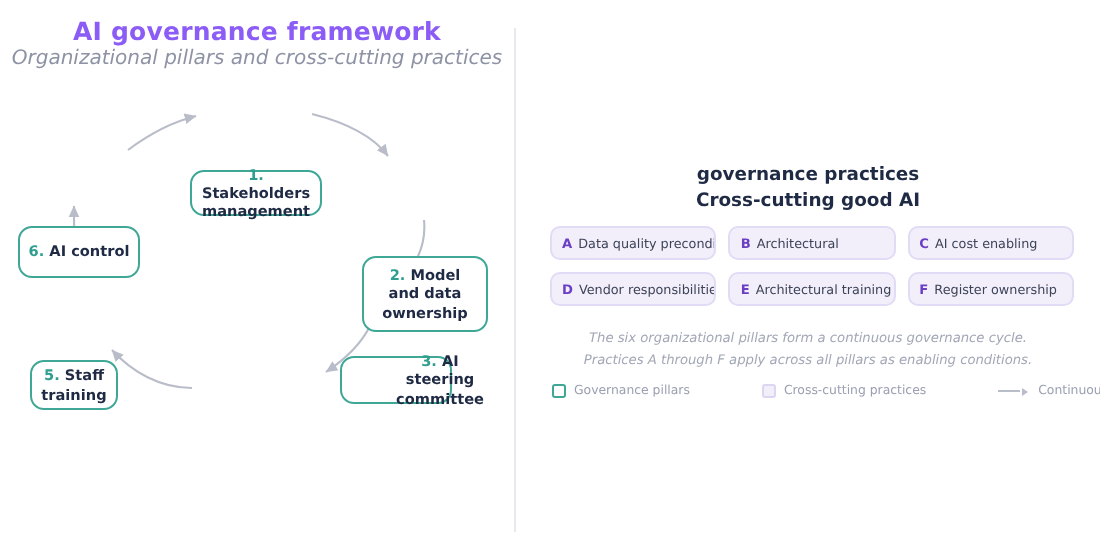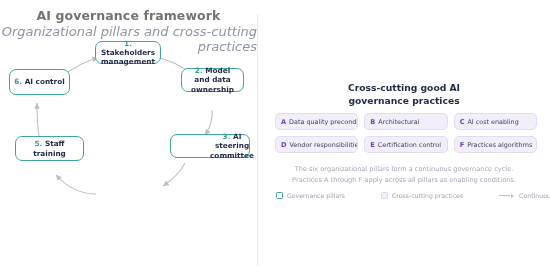--- a/index.html
+++ b/index.html
@@ -35,30 +35,30 @@
     height: 280px;
   }
   .chart-title {
     position: absolute;
     left: 0;
     top: 8px;
     width: 257px;
     text-align: center;
     font-size: 12.5px;
     font-weight: bold;
-    color: #737373;
+    color: #8b5cf6;
     letter-spacing: 0.1px;
   }
   .chart-subtitle {
     position: absolute;
     left: 0;
     top: 24px;
     width: 257px;
-    text-align: right;
-    font-size: 13px;
+    text-align: center;
+    font-size: 10px;
     font-style: italic;
     color: #8d93a5;
   }
 
   #cycle-svg {
     position: absolute;
     left: 0;
     top: 0;
     width: 257px;
     height: 280px;
@@ -73,20 +73,21 @@
     display: flex;
     align-items: center;
     justify-content: center;
     text-align: center;
     line-height: 1.24;
     font-size: 7.3px;
     font-weight: bold;
     color: #1f2a44;
     padding: 3px 4px;
     z-index: 3;
+    margin-top: 44px;
   }
   .pillar-node .num {
     color: #2f9e8f;
     font-weight: bold;
   }
 
   
   #right-panel {
     position: absolute;
     left: 258px;
@@ -135,20 +136,21 @@
     font-size: 6.6px;
   }
 
   .footnote {
     position: absolute;
     left: 0;
     top: 164px;
     width: 292px;
     text-align: center;
     font-size: 6.6px;
+    font-style: italic;
     color: #a2a7b6;
     line-height: 1.62;
   }
 
   #legend {
     position: absolute;
     left: 18px;
     top: 192px;
     width: 262px;
     display: flex;
@@ -233,47 +235,47 @@
       <path d="M39,136 C37,125 37,116 37,103" fill="none" stroke="#b9bdc9" stroke-width="1.05" marker-end="url(#ah)"></path>
 
       <path d="M64,75 C76,66 86,61 98,58" fill="none" stroke="#b9bdc9" stroke-width="1.05" marker-end="url(#ah)"></path>
     </svg>
 
     <div class="pillar-node" style="left:95px; top:41px; width:66px; height:23px;">
       <span><span class="num">1.</span>
       <span>Stakeholders management</span></span>
     </div>
 
-    <div class="pillar-node" style="left:181px; top:68px; width:63px; height:24px;">
+    <div class="pillar-node" style="left:181px; top:84px; width:63px; height:38px;">
       <span><span class="num">2.</span>
       <span>Model and data ownership</span></span>
     </div>
 
-    <div class="pillar-node" style="left:170px; top:134px; width:80px; height:24px;padding-left:48px;">
+    <div class="pillar-node" style="left:170px; top:134px; width:56px; height:24px;padding-left:48px;">
       <span><span class="num">3.</span>
       <span>AI steering committee</span></span>
     </div>
 
 
-    <div class="pillar-node" style="left:15px; top:136px; width:69px; height:25px;">
+    <div class="pillar-node" style="left:15px; top:136px; width:44px; height:25px;">
       <span><span class="num">5.</span>
       <span>Staff training</span></span>
     </div>
 
     <div class="pillar-node" style="left:9px; top:69px; width:61px; height:26px;">
       <span><span class="num">6.</span>
       <span>AI control</span></span>
     </div>
   </div>
 
   <div id="right-panel">
 
     <div class="practices-title">
+      <div>governance practices</div>
       <div>Cross-cutting good AI</div>
-      <div>governance practices</div>
     </div>
 
     <div id="practice-grid">
       <div class="practice-chip">
         <span class="letter">A</span>
         <span>Data quality precondition</span>
       </div>
       <div class="practice-chip">
         <span class="letter">B</span>
         <span>Architectural</span>
@@ -281,25 +283,25 @@
       <div class="practice-chip">
         <span class="letter">C</span>
         <span>AI cost enabling</span>
       </div>
       <div class="practice-chip">
         <span class="letter">D</span>
         <span>Vendor responsibilities</span>
       </div>
       <div class="practice-chip">
         <span class="letter">E</span>
-        <span>Certification control</span>
+        <span>Architectural training</span>
       </div>
       <div class="practice-chip">
         <span class="letter">F</span>
-        <span>Practices algorithms</span>
+        <span>Register ownership</span>
       </div>
     </div>
 
     <div class="footnote">
       <div>The six organizational pillars form a continuous governance cycle.</div>
       <div>Practices A through F apply across all pillars as enabling conditions.</div>
     </div>
 
     <div id="legend">
       <div class="legend-item li-0">

